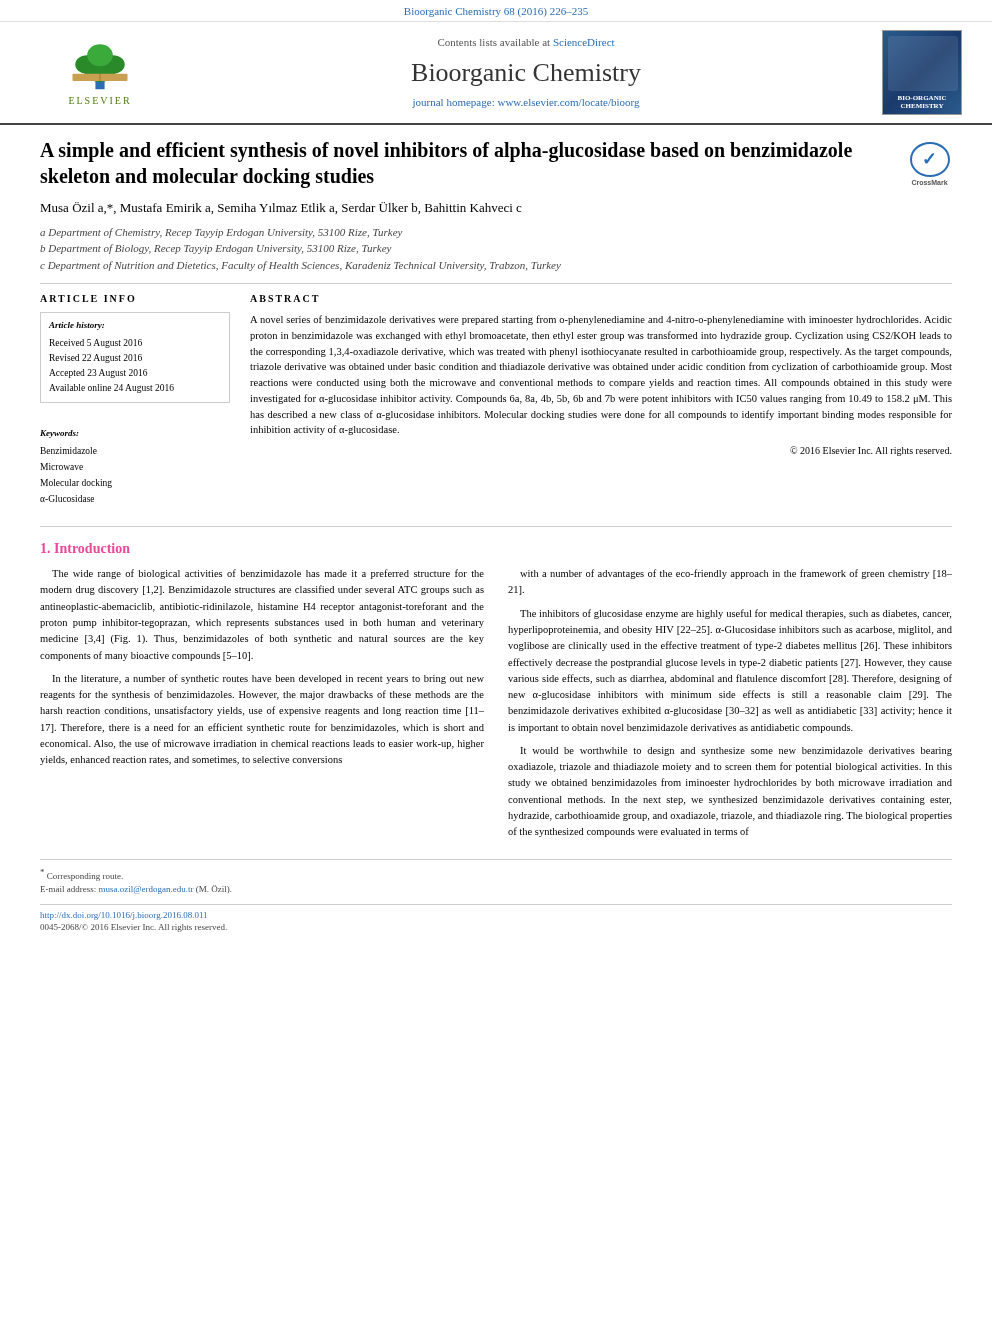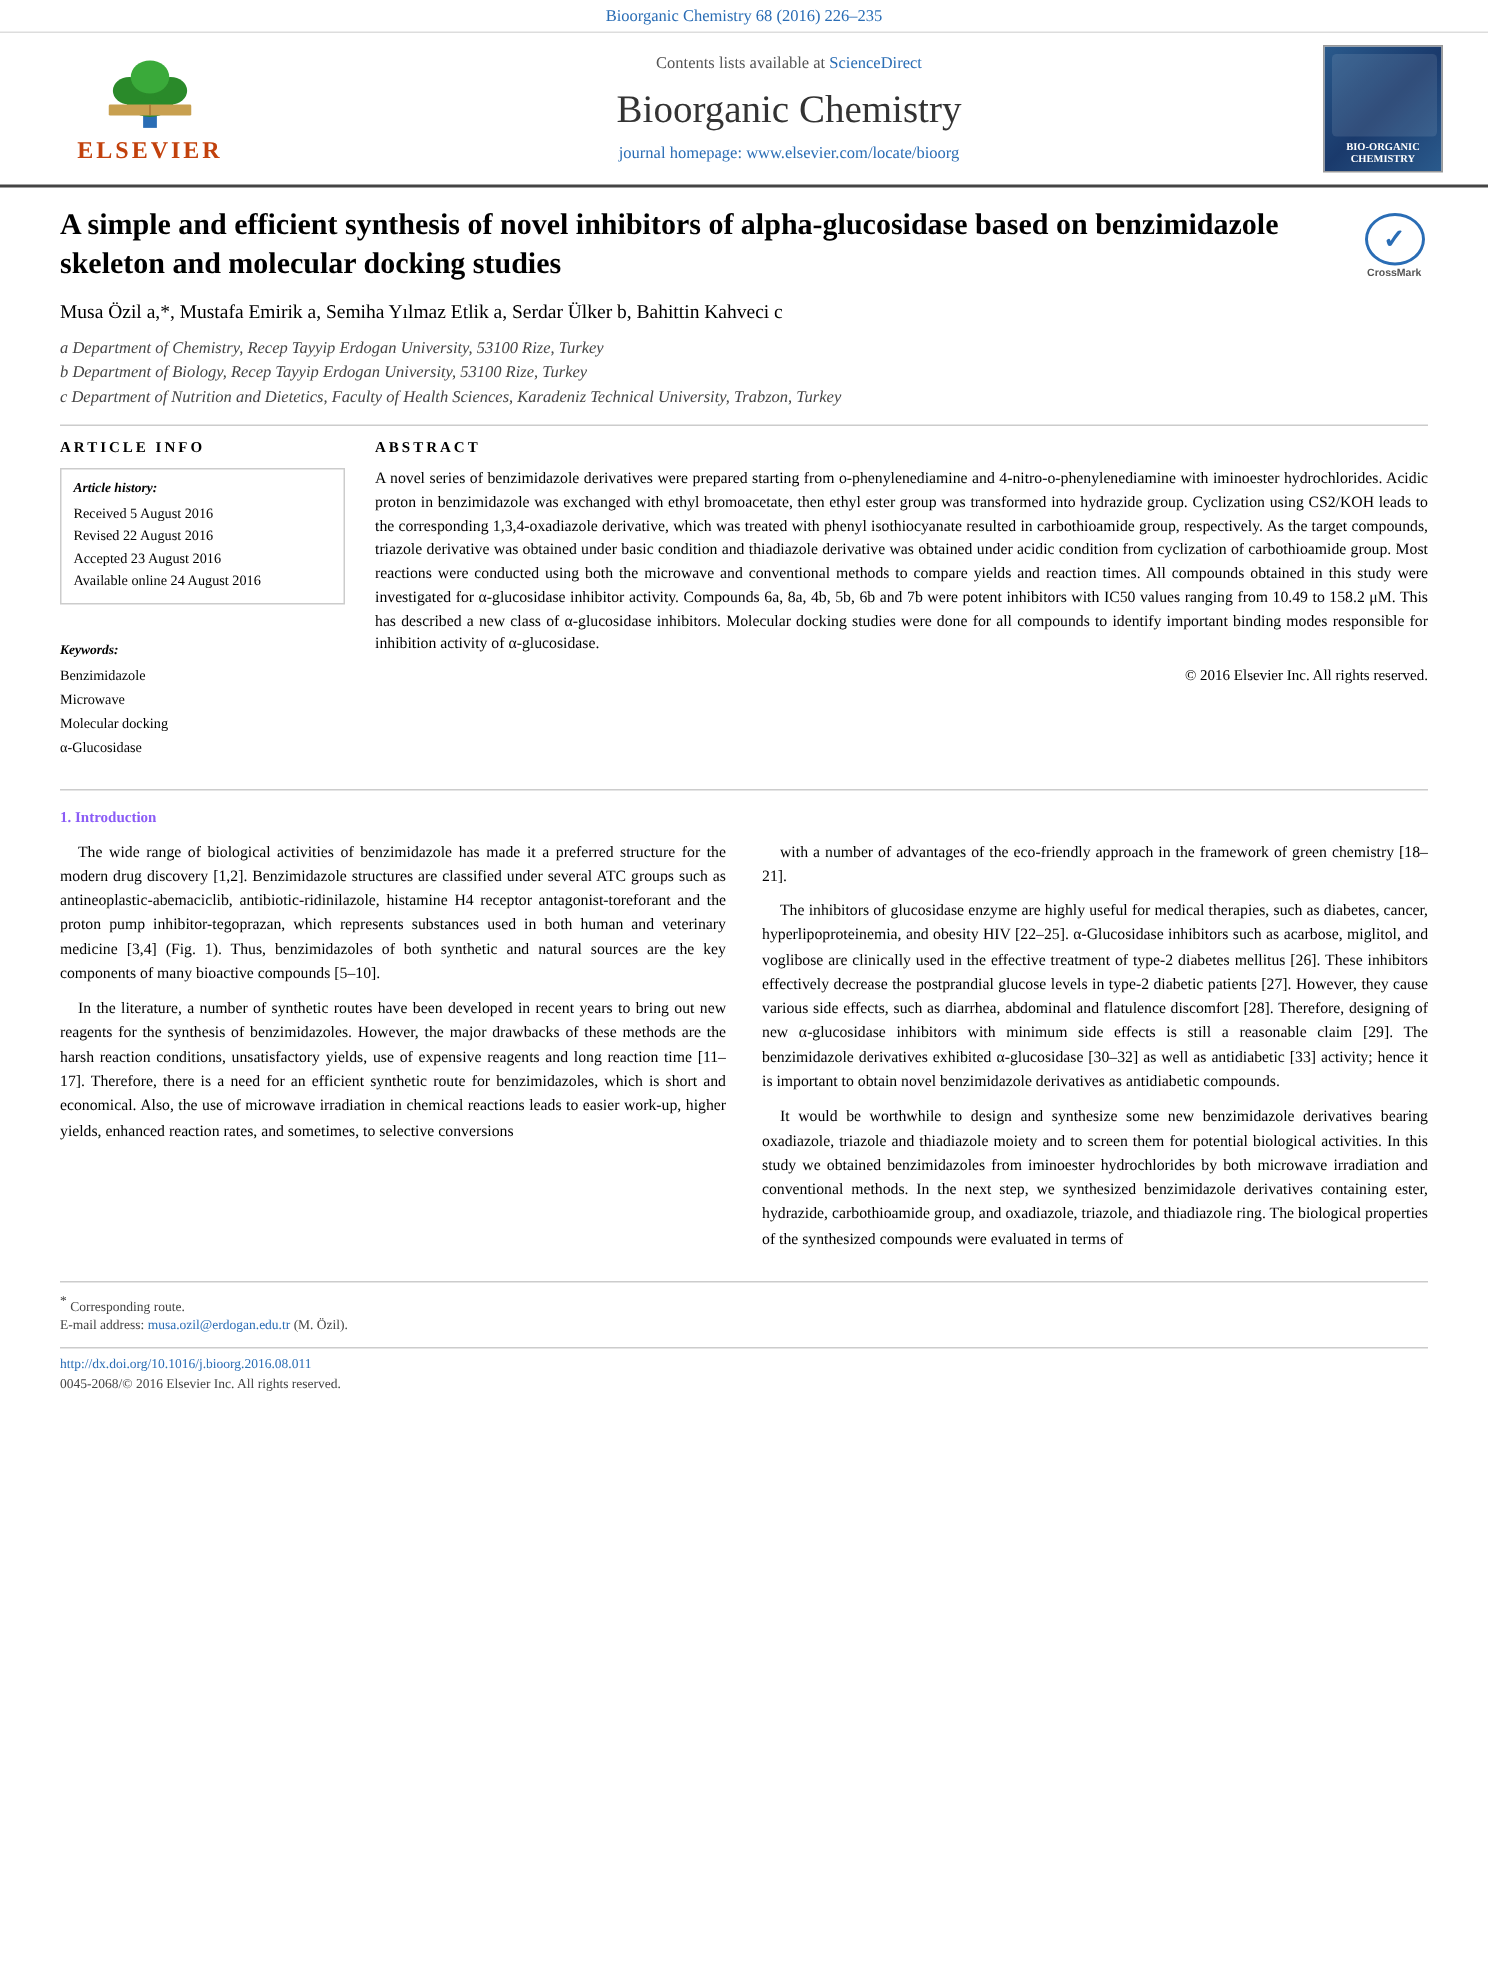--- a/index.html
+++ b/index.html
@@ -43,23 +43,23 @@
     .elsevier-logo {
       display: flex;
       flex-direction: column;
       align-items: center;
     }
     .elsevier-tree {
       width: 80px;
       height: 55px;
     }
     .elsevier-text {
-      font-size: 16px;
-      font-weight: bold;
-      color: #c2410c;
+      font-size: 10px;
+      font-weight: normal;
+      color: #4d7c0f;
       letter-spacing: 2px;
       margin-top: 2px;
     }
     .journal-header-center {
       flex: 1;
       text-align: center;
       padding: 0 20px;
     }
     .sciencedirect-link {
       font-size: 11px;
@@ -265,23 +265,23 @@
       text-align: right;
       margin-top: 6px;
     }
     
     .intro-section {
       margin-top: 18px;
       border-top: 1px solid #ccc;
       padding-top: 12px;
     }
     .intro-heading {
-      font-size: 10px;
-      font-weight: bold;
-      color: #8b5cf6;
+      font-size: 14px;
+      font-weight: bold;
+      color: #ec4899;
       margin-bottom: 8px;
     }
     .two-col-body {
       display: flex;
       gap: 24px;
     }
     .body-col {
       flex: 1;
       font-size: 10.5px;
       color: #000;

